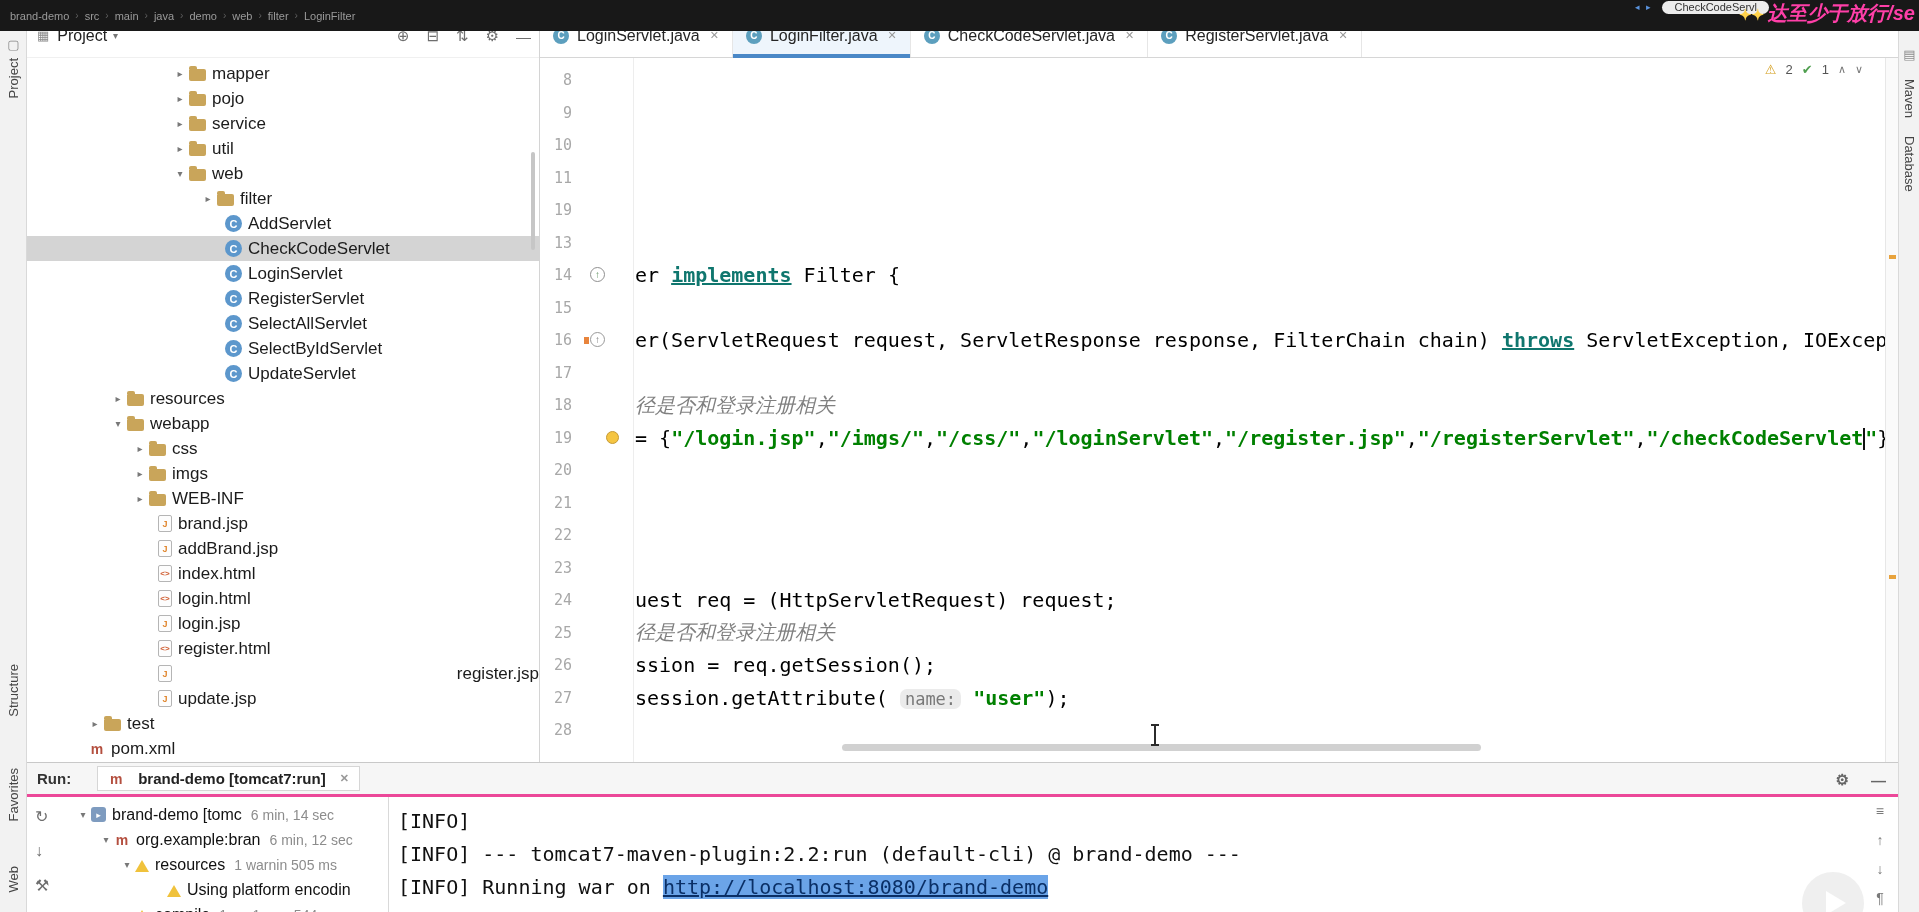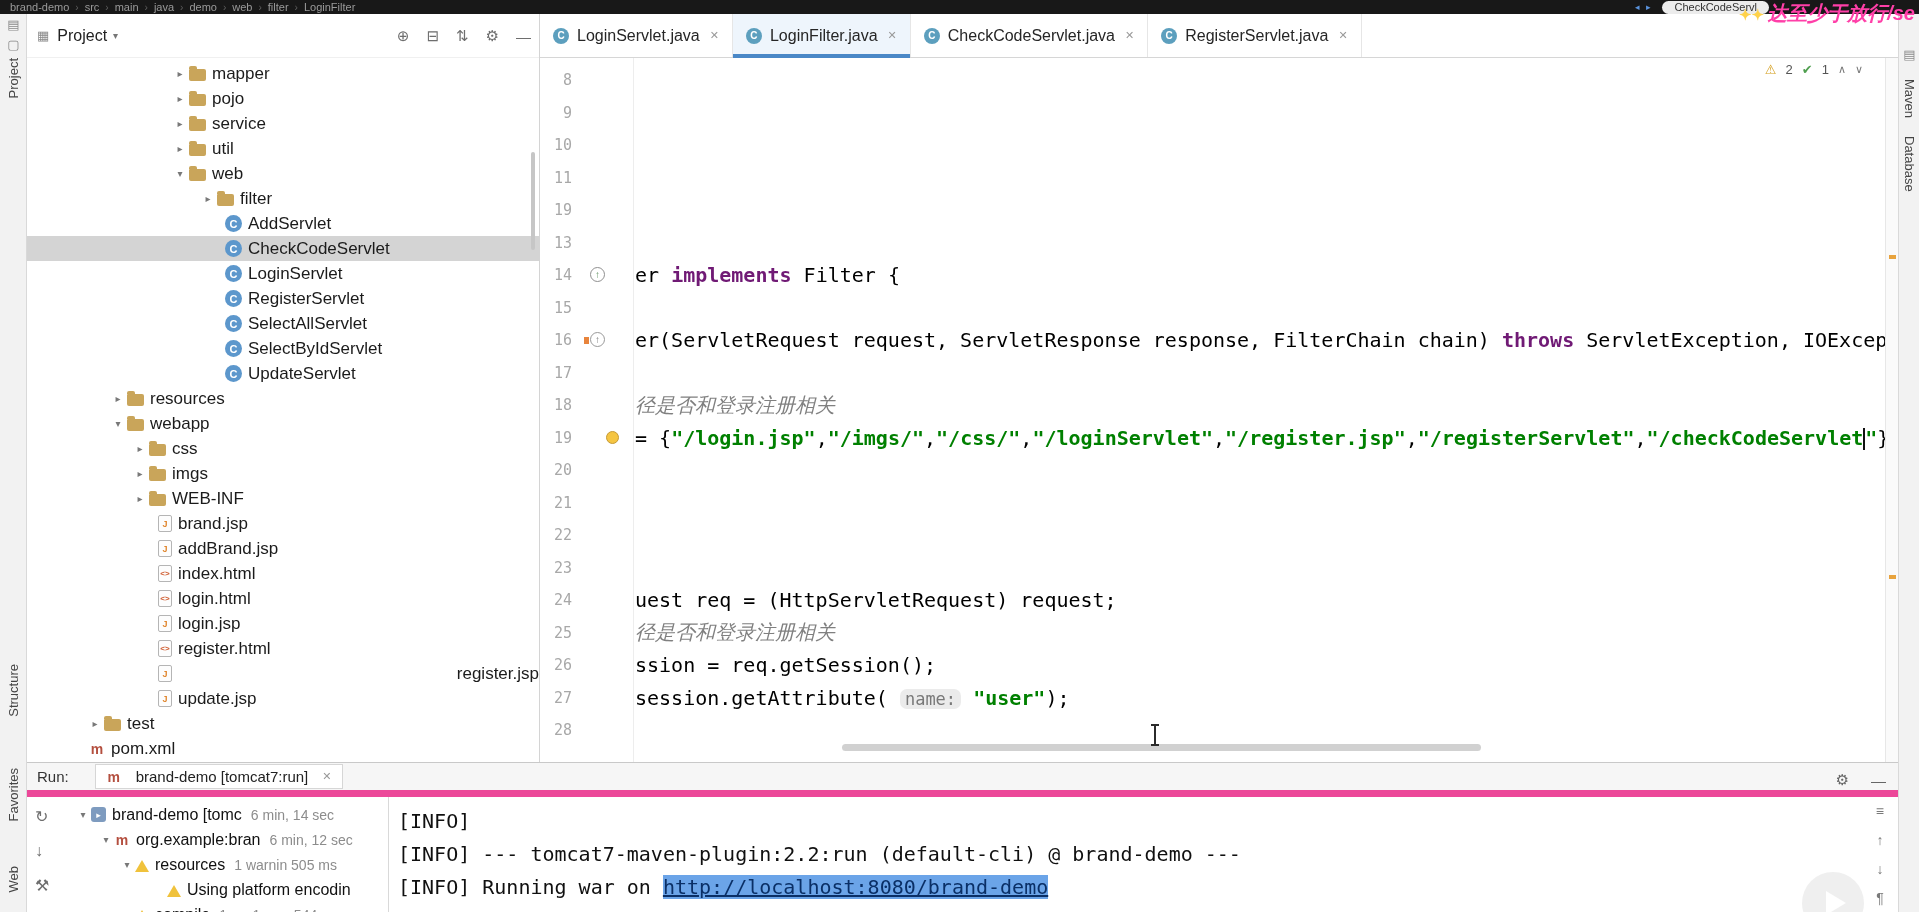--- a/index.html
+++ b/index.html
@@ -1,21 +1,21 @@
 <!DOCTYPE html>
 <html><head>
 <meta charset="utf-8">
 <style>
   * { margin:0; padding:0; box-sizing:border-box; }
   html,body { width:1919px; height:912px; overflow:hidden; background:#fff;
               font-family:"Liberation Sans", sans-serif; }
   #app { position:relative; width:1919px; height:912px; background:#fff; }
 
   
-  #titlebar { position:absolute; left:0; top:0; width:1919px; height:14px;
+  #titlebar { position:absolute; left:0; top:0; width:1919px; height:31px;
               background:#181818; display:flex; align-items:center; padding:0 10px;
               overflow:hidden; z-index:40; }
   #crumbs { display:flex; align-items:center; gap:6px; white-space:nowrap; }
   .crumb { color:#9a9a9a; font-size:11px; }
   .crumb-sep { color:#5f5f5f; font-size:10px; }
   #tb-right { position:absolute; right:150px; top:0; height:14px; display:flex; align-items:center; gap:10px; }
   #nav-arrows { color:#5a93dd; font-size:9px; letter-spacing:2px; }
   #search-chip { background:#ececec; border-radius:7px; font-size:11px; padding:0 12px;
                  color:#333; height:13px; line-height:13px; white-space:nowrap; }
   #watermark { position:absolute; right:4px; top:0px; z-index:200; white-space:nowrap;
@@ -92,21 +92,21 @@
   .gut { width:61px; flex:none; position:relative; height:100%; }
   .gicon { position:absolute; left:18px; top:8px; width:15px; height:15px; border-radius:50%;
            border:1px solid #8f8f8f; color:#5d8f5d; font-size:10px; line-height:13px; text-align:center;
            font-family:"Liberation Sans", sans-serif; }
   .g-ovr { color:#777; border-color:#999; }
   .g-ovr::after { content:''; position:absolute; left:-7px; top:4px; width:5px; height:7px; background:#e8843c; }
   .g-bulb { position:absolute; left:34px; top:9px; width:13px; height:13px; border-radius:50%;
             background:#f5c542; border:1px solid #c69a35; }
   .ctext { padding-left:2px; }
   .tk-p { color:#000; }
-  .tk-k { color:#701a75; font-weight:bold; }
+  .tk-k { color:#0f766e; font-weight:bold;text-decoration:underline; }
   .tk-g { color:#008000; font-weight:bold; }
   .tk-c { color:#808080; font-style:italic; }
   .tk-h { color:#787878; background:#ebebeb; border-radius:7px; padding:0 5px; font-size:17px; }
   .caret { display:inline-block; width:2px; height:22px; background:#111; vertical-align:text-bottom; }
   #inspect { position:absolute; top:4px; right:22px; display:flex; gap:9px; align-items:center;
              font-size:13px; color:#555; z-index:6; }
   #inspect .iw { color:#d5a021; }
   #inspect .ic { color:#4f9f4f; }
   #inspect .ich { color:#777; font-size:11px; }
   #hscroll { position:absolute; left:302px; top:686px; width:639px; height:7px; background:#c9c9c9;
@@ -121,21 +121,21 @@
   .emark { position:absolute; left:3px; width:7px; height:4px; background:#e8a33d; }
   #right-strip { position:absolute; right:0; top:14px; width:21px; height:898px; background:#f2f2f2;
                  border-left:1px solid #d9d9d9; z-index:10; }
   #rlabels { position:absolute; top:34px; left:0; width:21px; display:flex; flex-direction:column;
              align-items:center; gap:18px; }
 
   
   #run-panel { position:absolute; left:27px; top:762px; width:1871px; height:150px; background:#fff;
                border-top:1px solid #c9c9c9; z-index:5; }
   #run-header { height:34px; display:flex; align-items:center; padding-left:10px; font-size:15px;
-                color:#333; background:#f6f6f6; border-bottom:7px solid #ec4899; position:relative; }
+                color:#333; background:#f6f6f6; border-bottom:3px solid #ec4899; position:relative;font-weight:bold; }
   #run-tab { display:flex; align-items:center; gap:8px; background:#fff; border:1px solid #d6d6d6;
              padding:3px 10px; margin-left:26px; font-size:15px; color:#222; }
   #run-tab .tclose { margin-left:6px; }
   #run-hdr-icons { position:absolute; right:12px; top:0; height:34px; display:flex; gap:22px;
                    align-items:center; color:#666; font-size:15px; }
   #run-body { position:absolute; top:34px; left:0; right:0; bottom:0; }
   #run-left-icons { position:absolute; left:8px; top:10px; display:flex; flex-direction:column; gap:16px;
                     color:#6e6e6e; font-size:16px; }
   #runtree { position:absolute; left:34px; top:0; width:326px; bottom:0; overflow:hidden; padding-top:5px; }
   .rrow { height:25px; display:flex; align-items:center; font-size:16px; color:#111; white-space:nowrap; }

